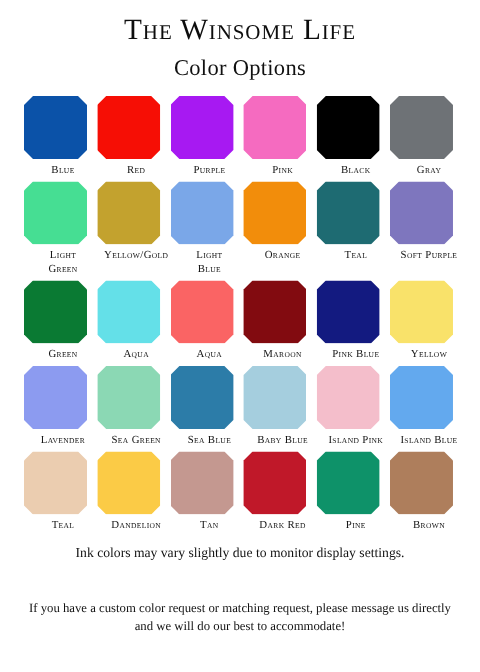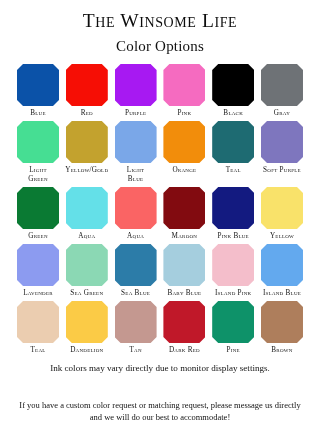--- a/index.html
+++ b/index.html
@@ -62,21 +62,21 @@
     display: flex;
     justify-content: space-between;
     align-items: flex-start;
     margin-bottom: 3px;
   }
 
   .swatch-cell {
     width: 44px;
     display: flex;
     flex-direction: column;
-    align-items: center;
+    align-items: flex-start;
   }
 
   .chip {
     width: 42px;
     height: 42px;
     
     clip-path: polygon(
       6px 0, calc(100% - 6px) 0,
       100% 6px, 100% calc(100% - 6px),
       calc(100% - 6px) 100%, 6px 100%,
@@ -259,17 +259,17 @@
           <div class="chip-label">Pine</div>
         </div>
         <div class="swatch-cell">
           <div class="chip" style="background: rgb(174, 126, 92);"></div>
           <div class="chip-label">Brown</div>
         </div>
       </div>
     </div>
 
   <div class="footer">
-    <p class="note-primary">Ink colors may vary directly due to monitor display settings.</p>
+    <p class="note-primary">Ink colors may vary slightly due to monitor display settings.</p>
     <p class="note-secondary">If you have a custom color request or matching request, please message us directly and we will do our best to accommodate!</p>
   </div>
 
 </div>
 
 </body></html>

